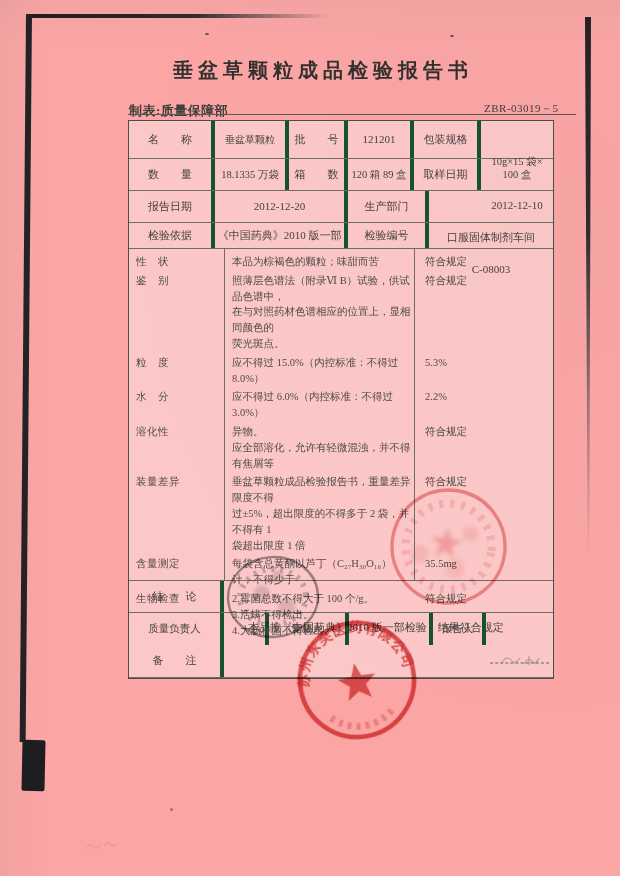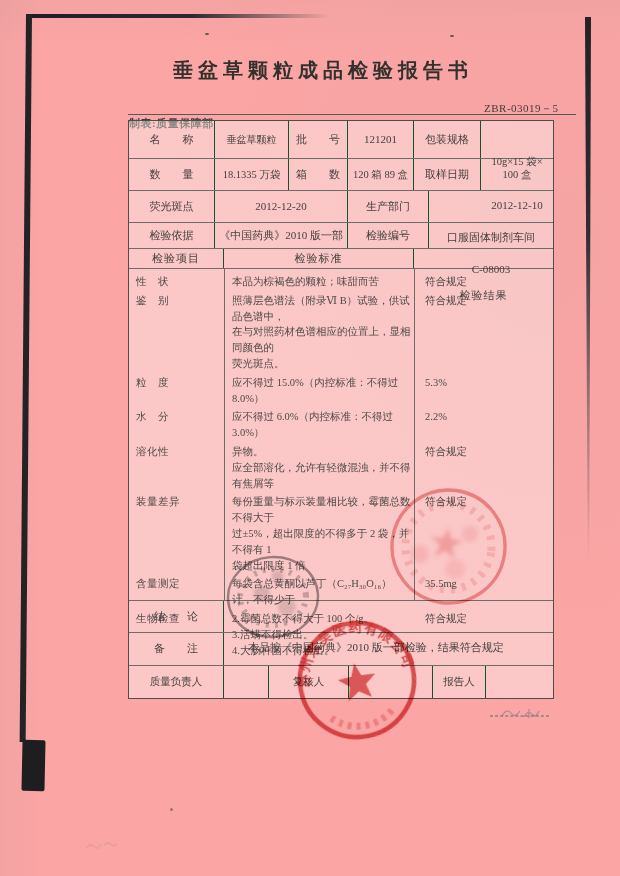--- a/index.html
+++ b/index.html
@@ -17,28 +17,28 @@
   .edge-blob{position:absolute;left:22px;top:740px;width:23px;height:51px;background:#1e1e20;
     transform:rotate(1.2deg);border-radius:2px;}
   .edge-right{position:absolute;left:585px;top:17px;width:6px;height:545px;
     background:linear-gradient(180deg,#232325 0%,#2e2e30 40%,rgba(70,70,72,.5) 72%,rgba(90,90,92,0) 100%);
     clip-path:polygon(0 0,100% 0,70% 100%,45% 100%);}
   .speck{position:absolute;background:#56544f;border-radius:50%;}
   .pencil-mark{position:absolute;left:84px;top:838px;opacity:.5;filter:blur(.4px);transform:rotate(-6deg);}
   
   .title{position:absolute;left:110px;top:57px;width:426px;text-align:center;
     font-size:20px;font-weight:bold;letter-spacing:5px;color:#32312e;}
-  .prepared{position:absolute;left:129px;top:116px;font-size:11px;font-weight:600;color:#3f3d3a;letter-spacing:.5px;}
+  .prepared{position:absolute;left:129px;top:102px;font-size:13px;font-weight:600;color:#3f3d3a;letter-spacing:.5px;}
   .docno{position:absolute;left:452px;top:101px;font-size:11px;color:#3f3d3a;letter-spacing:.5px;margin-left:32px;}
   .underline{position:absolute;left:128px;top:114px;width:448px;height:1px;background:#5b5956;}
   
   .tbl{position:absolute;left:128px;top:120px;width:426px;border:1.4px solid #4f4d4a;box-sizing:border-box;background:rgba(252,251,249,.4);}
   .row{display:flex;border-bottom:1px solid #6e6c68;box-sizing:border-box;}
   .row.last{border-bottom:none;}
-  .cell{box-sizing:border-box;border-right:1px solid #14532d;display:flex;align-items:center;
+  .cell{box-sizing:border-box;border-right:4px solid #14532d;display:flex;align-items:center;
     justify-content:center;font-size:11px;text-align:center;padding:1px 2px;line-height:13.5px;color:#44423e;}
   .cell.end{border-right:none;margin-top:46px;}
   .h38{height:38px}.h32{height:32px}.h26{height:26px}.h20{height:20px}.h33{height:33px}
   .hdr{font-size:11px;letter-spacing:1px;}
   
   .items{position:relative;height:331px;font-size:10.5px;box-sizing:border-box;padding-top:5px;}
   .vline{position:absolute;top:0;bottom:0;width:1px;background:#6e6c68;}
   .item{display:flex;line-height:15.8px;margin-bottom:3px;color:#4c4a46;}
   .i-label{flex:0 0 95px;box-sizing:border-box;padding-left:7px;letter-spacing:.5px;}
   .i-std{flex:0 0 190px;box-sizing:border-box;padding-left:8px;padding-right:3px;}
@@ -89,38 +89,33 @@
     <div class="row h32">
       <div class="cell" style="flex:0 0 86px">数　　量</div>
       <div class="cell" style="flex:0 0 74px;font-size:10.5px">18.1335 万袋</div>
       <div class="cell" style="flex:0 0 59px">箱　　数</div>
       <div class="cell" style="flex:0 0 66px;font-size:10.5px">120 箱 89 盒</div>
       <div class="cell" style="flex:0 0 67px">取样日期</div>
       <div class="cell end" style="flex:1">2012-12-10</div>
     </div>
 
     <div class="row h32">
-      <div class="cell" style="flex:0 0 86px">荧光斑点</div>
+      <div class="cell" style="flex:0 0 86px">报告日期</div>
       <div class="cell" style="flex:0 0 133px">2012-12-20</div>
       <div class="cell" style="flex:0 0 81px">生产部门</div>
       <div class="cell end" style="flex:1">口服固体制剂车间</div>
     </div>
 
     <div class="row h26">
       <div class="cell" style="flex:0 0 86px">检验依据</div>
       <div class="cell" style="flex:0 0 133px">《中国药典》2010 版一部</div>
       <div class="cell" style="flex:0 0 81px">检验编号</div>
       <div class="cell end" style="flex:1">C-08003</div>
     </div>
 
-    <div class="row h20">
-      <div class="cell hdr" style="flex:0 0 95px">检验项目</div>
-      <div class="cell hdr" style="flex:0 0 190px">检验标准</div>
-      <div class="cell hdr end" style="flex:1">检验结果</div>
-    </div>
 
     <div class="row" style="display:block">
       <div class="items">
         <div class="vline" style="left:95px"></div>
         <div class="vline" style="left:285px"></div>
 
         <div class="item">
           <div class="i-label">性　状</div>
           <div class="i-std">
             <div>本品为棕褐色的颗粒；味甜而苦</div>
@@ -159,21 +154,21 @@
           <div class="i-std">
             <div>异物。</div>
             <div>应全部溶化，允许有轻微混浊，并不得有焦屑等</div>
           </div>
           <div class="i-res">符合规定</div>
         </div>
 
         <div class="item">
           <div class="i-label">装量差异</div>
           <div class="i-std">
-            <div>每份重量与标示装量相比较，霉菌总数不得大于</div>
+            <div>垂盆草颗粒成品检验报告书，重量差异限度不得</div>
             <div>过±5%，超出限度的不得多于 2 袋，并不得有 1</div>
             <div>袋超出限度 1 倍</div>
           </div>
           <div class="i-res">符合规定</div>
         </div>
 
         <div class="item">
           <div class="i-label">含量测定</div>
           <div class="i-std">
             <div>每袋含总黄酮以芦丁（C₂₇H₃₀O₁₆）计，不得少于</div>
@@ -189,39 +184,39 @@
             <div>4.大肠杆菌不得检出。</div>
           </div>
           <div class="i-res">符合规定</div>
         </div>
       </div>
     </div>
 
     <div class="row h32">
       <div class="cell c-label">结　　论</div>
       <div class="cell c-value end">本品按《中国药典》2010 版一部检验，结果符合规定</div>
-    </div>
-
-    <div class="row h33">
-      <div class="cell c-label">备　　注</div>
-      <div class="cell c-value end"></div>
     </div>
 
     <div class="row h32 last">
       <div class="cell" style="flex:0 0 95px;font-size:10.5px">质量负责人</div>
       <div class="cell" style="flex:0 0 45px"></div>
       <div class="cell" style="flex:0 0 80px;font-size:10.5px">复核人</div>
       <div class="cell" style="flex:0 0 84px"></div>
       <div class="cell" style="flex:0 0 53px;font-size:10.5px">报告人</div>
       <div class="cell end sig-cell" style="flex:1">
         <div class="sig-box"></div>
         <svg width="48" height="20" viewBox="0 0 48 20" style="opacity:.55">
           <path d="M6,13 q5,-9 10,-2 q3,4 8,-3 M28,14 q4,-8 9,-2 q3,3 6,-4 M33,6 l0,9" stroke="rgba(75,85,115,.8)" stroke-width="1.1" fill="none"></path>
         </svg>
       </div>
+    </div>
+
+    <div class="row h33">
+      <div class="cell c-label">备　　注</div>
+      <div class="cell c-value end"></div>
     </div>
   </div>
 
   <svg id="stamp-hospital" class="stamp" viewBox="0 0 121 121">
     <defs>
         <filter id="b1">
           <feGaussianBlur stdDeviation="2.2"></feGaussianBlur>
         </filter>
       </defs>
     <circle cx="60.5" cy="60.5" r="56.5" fill="none" stroke="rgba(224,96,96,.58)" stroke-width="3.4"></circle>

